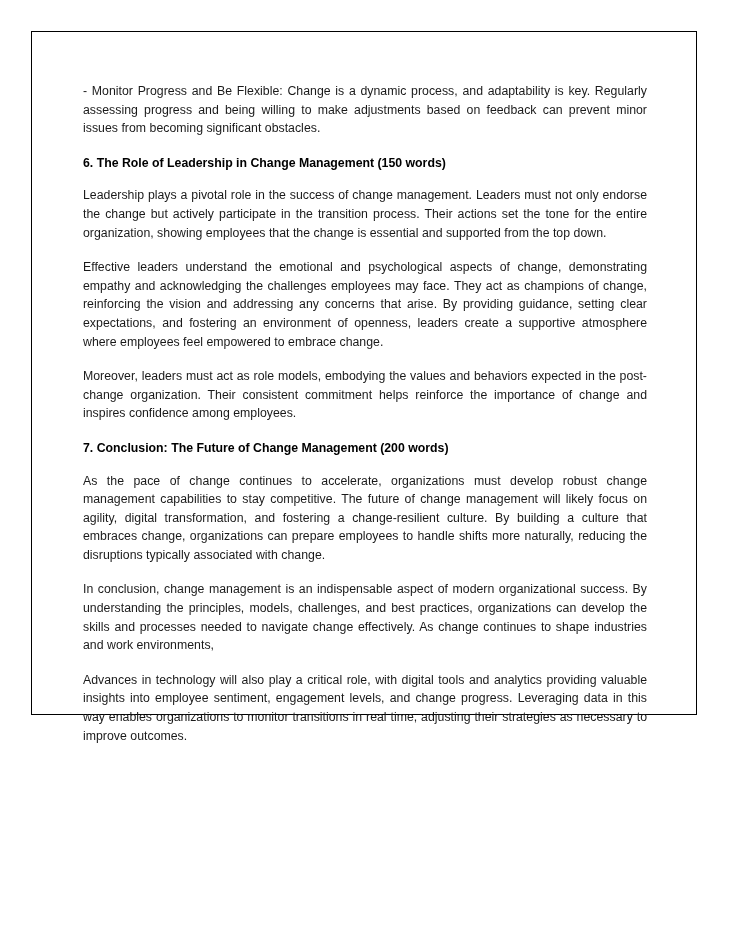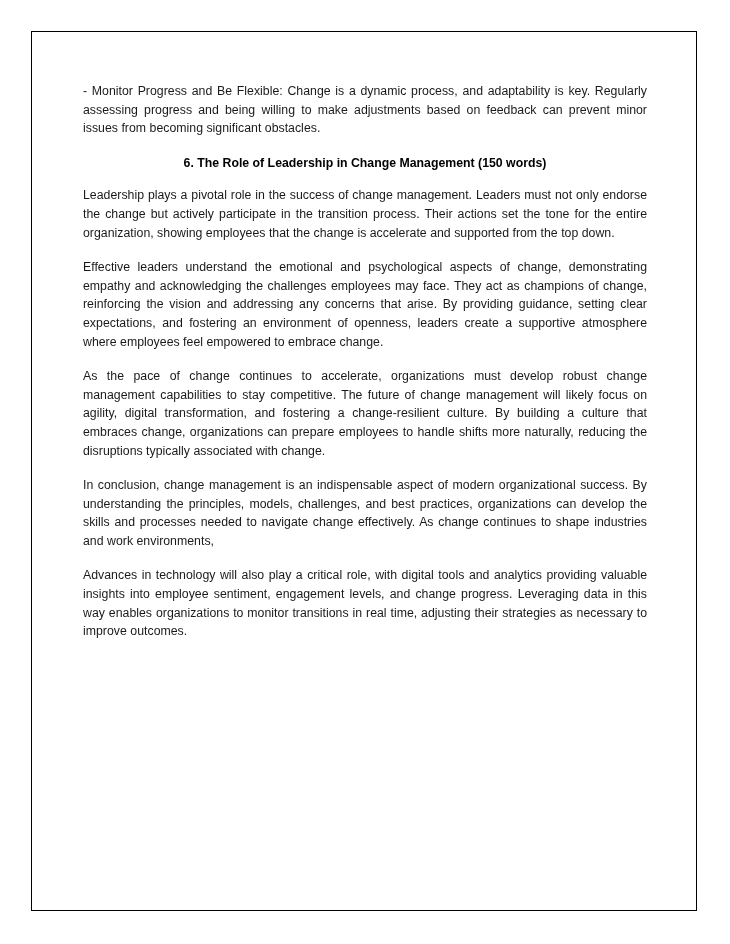--- a/index.html
+++ b/index.html
@@ -12,21 +12,21 @@
     height: 944px;
     font-family: "Liberation Sans", sans-serif;
     color: #000000;
     overflow: hidden;
   }
   .page-frame {
     position: absolute;
     left: 31px;
     top: 31px;
     width: 666px;
-    height: 880px;
+    height: 684px;
     border: 1px solid #000000;
     box-sizing: border-box;
     background: #ffffff;
   }
   .page-body {
     position: absolute;
     left: 51px;
     top: 50px;
     width: 564px;
     box-sizing: border-box;
@@ -37,41 +37,43 @@
     line-height: 18.6px;
     text-align: justify;
     color: #1a1a1a;
     letter-spacing: 0.02px;
   }
   h2.heading {
     margin: 8px 0 14px 0;
     font-size: 12.3px;
     line-height: 18.6px;
     font-weight: bold;
-    text-align: center;
+    text-align: left;
     color: #000000;
   }
   .spacer-top { margin-top: 2px; }
 </style>
 </head>
 <body>
 
 <div class="page-frame">
   <div class="page-body">
 
     <p class="para">- Monitor Progress and Be Flexible: Change is a dynamic process, and adaptability is key. Regularly assessing progress and being willing to make adjustments based on feedback can prevent minor issues from becoming significant obstacles.</p>
 
 
     <h2 class="heading spacer-top">6. The Role of Leadership in Change Management (150 words)</h2>
 
-    <p class="para">Leadership plays a pivotal role in the success of change management. Leaders must not only endorse the change but actively participate in the transition process. Their actions set the tone for the entire organization, showing employees that the change is accelerate and supported from the top down.</p>
+    <p class="para">Leadership plays a pivotal role in the success of change management. Leaders must not only endorse the change but actively participate in the transition process. Their actions set the tone for the entire organization, showing employees that the change is essential and supported from the top down.</p>
 
     <p class="para">Effective leaders understand the emotional and psychological aspects of change, demonstrating empathy and acknowledging the challenges employees may face. They act as champions of change, reinforcing the vision and addressing any concerns that arise. By providing guidance, setting clear expectations, and fostering an environment of openness, leaders create a supportive atmosphere where employees feel empowered to embrace change.</p>
 
+    <p class="para">Moreover, leaders must act as role models, embodying the values and behaviors expected in the post-change organization. Their consistent commitment helps reinforce the importance of change and inspires confidence among employees.</p>
 
+    <h2 class="heading spacer-top">7. Conclusion: The Future of Change Management (200 words)</h2>
 
     <p class="para">As the pace of change continues to accelerate, organizations must develop robust change management capabilities to stay competitive. The future of change management will likely focus on agility, digital transformation, and fostering a change-resilient culture. By building a culture that embraces change, organizations can prepare employees to handle shifts more naturally, reducing the disruptions typically associated with change.</p>
 
     <p class="para">In conclusion, change management is an indispensable aspect of modern organizational success. By understanding the principles, models, challenges, and best practices, organizations can develop the skills and processes needed to navigate change effectively. As change continues to shape industries and work environments,</p>
 
     <p class="para">Advances in technology will also play a critical role, with digital tools and analytics providing valuable insights into employee sentiment, engagement levels, and change progress. Leveraging data in this way enables organizations to monitor transitions in real time, adjusting their strategies as necessary to improve outcomes.</p>
 
   </div>
 </div>
 

